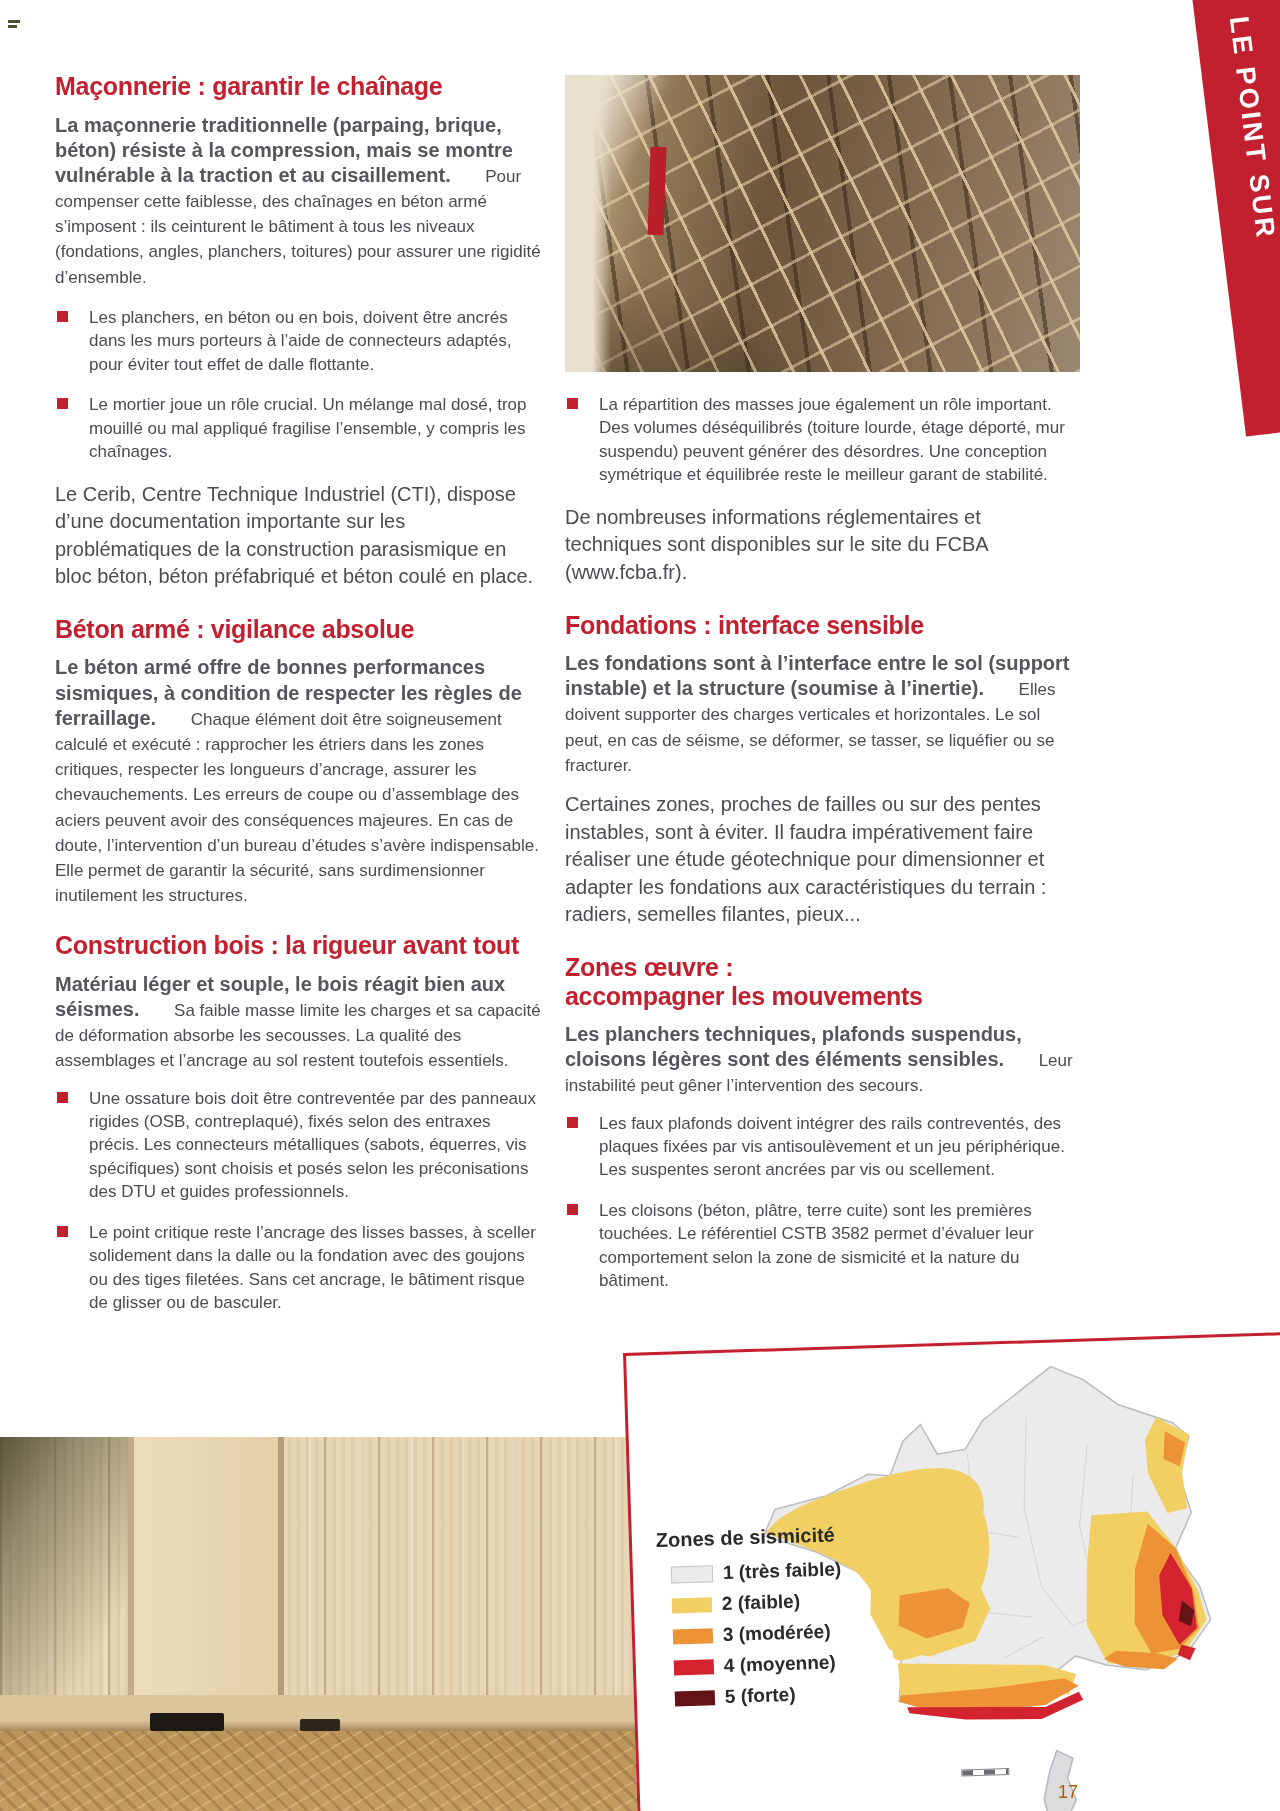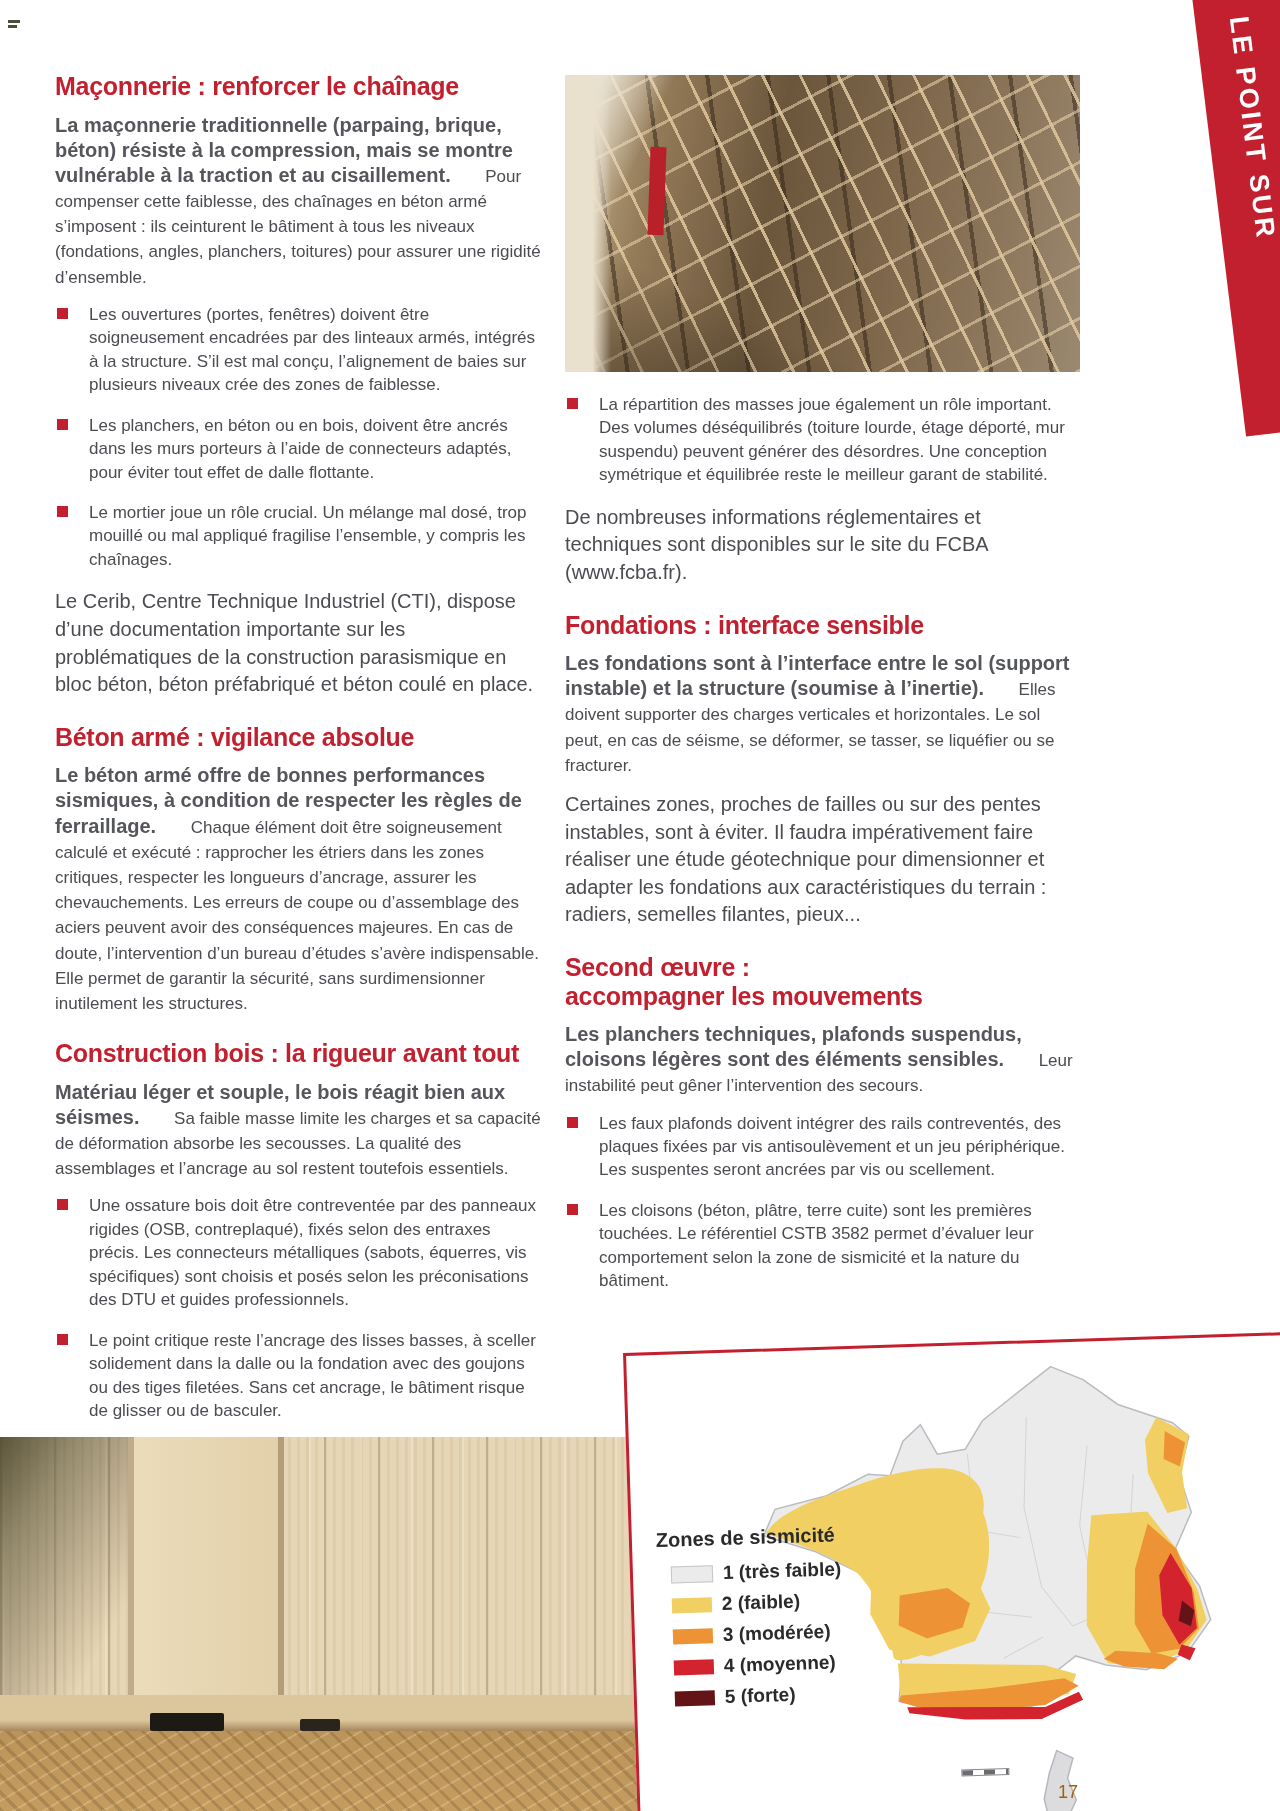--- a/index.html
+++ b/index.html
@@ -124,24 +124,24 @@
 <div class="corner-mark">
   <span class="bar"></span>
     <span class="bar"></span>
 </div>
 
 <div class="banner">
   <span class="banner-text">LE POINT SUR</span>
 </div>
 
 <div class="col col-left">
-  <h2 class="section">Maçonnerie : renforcer le chaînage</h2>
+  <h2 class="section">Maçonnerie : garantir le chaînage</h2>
   <p class="lead"><b>La maçonnerie traditionnelle (parpaing, brique, béton) résiste à la compression, mais se montre vulnérable à la traction et au cisaillement.</b> <span class="rest">Pour compenser cette faiblesse, des chaînages en béton armé s’imposent : ils ceinturent le bâtiment à tous les niveaux (fondations, angles, planchers, toitures) pour assurer une rigidité d’ensemble.</span></p>
   <ul class="bullets">
-    <li><span class="sq"></span><span>Les ouvertures (portes, fenêtres) doivent être soigneusement encadrées par des linteaux armés, intégrés à la structure. S’il est mal conçu, l’alignement de baies sur plusieurs niveaux crée des zones de faiblesse.</span></li>
+    <li><span class="sq"></span></li>
     <li><span class="sq"></span></li>
     <li><span class="sq"></span><span>Les planchers, en béton ou en bois, doivent être ancrés dans les murs porteurs à l’aide de connecteurs adaptés, pour éviter tout effet de dalle flottante.</span></li>
     <li><span class="sq"></span><span>Le mortier joue un rôle crucial. Un mélange mal dosé, trop mouillé ou mal appliqué fragilise l’ensemble, y compris les chaînages.</span></li>
   </ul>
   <p class="body-p">Le Cerib, Centre Technique Industriel (CTI), dispose d’une documentation importante sur les problématiques de la construction parasismique en bloc béton, béton préfabriqué et béton coulé en place.</p>
 
   <h2 class="section">Béton armé : vigilance absolue</h2>
   <p class="lead"><b>Le béton armé offre de bonnes performances sismiques, à condition de respecter les règles de ferraillage.</b> <span class="rest">Chaque élément doit être soigneusement calculé et exécuté : rapprocher les étriers dans les zones critiques, respecter les longueurs d’ancrage, assurer les chevauchements. Les erreurs de coupe ou d’assemblage des aciers peuvent avoir des conséquences majeures. En cas de doute, l’intervention d’un bureau d’études s’avère indispensable. Elle permet de garantir la sécurité, sans surdimensionner inutilement les structures.</span></p>
 
   <h2 class="section">Construction bois : la rigueur avant tout</h2>
@@ -159,21 +159,21 @@
   </div>
   <ul class="bullets">
     <li><span class="sq"></span><span>La répartition des masses joue également un rôle important. Des volumes déséquilibrés (toiture lourde, étage déporté, mur suspendu) peuvent générer des désordres. Une conception symétrique et équilibrée reste le meilleur garant de stabilité.</span></li>
   </ul>
   <p class="body-p">De nombreuses informations réglementaires et techniques sont disponibles sur le site du FCBA (www.fcba.fr).</p>
 
   <h2 class="section">Fondations : interface sensible</h2>
   <p class="lead"><b>Les fondations sont à l’interface entre le sol (support instable) et la structure (soumise à l’inertie).</b> <span class="rest">Elles doivent supporter des charges verticales et horizontales. Le sol peut, en cas de séisme, se déformer, se tasser, se liquéfier ou se fracturer.</span></p>
   <p class="body-p">Certaines zones, proches de failles ou sur des pentes instables, sont à éviter. Il faudra impérativement faire réaliser une étude géotechnique pour dimensionner et adapter les fondations aux caractéristiques du terrain : radiers, semelles filantes, pieux...</p>
 
-  <h2 class="section"><span>Second œuvre :</span><br><span>accompagner les mouvements</span></h2>
+  <h2 class="section"><span>Zones œuvre :</span><br><span>accompagner les mouvements</span></h2>
   <p class="lead"><b>Les planchers techniques, plafonds suspendus, cloisons légères sont des éléments sensibles.</b> <span class="rest">Leur instabilité peut gêner l’intervention des secours.</span></p>
   <ul class="bullets">
     <li><span class="sq"></span><span>Les faux plafonds doivent intégrer des rails contreventés, des plaques fixées par vis antisoulèvement et un jeu périphérique. Les suspentes seront ancrées par vis ou scellement.</span></li>
     <li><span class="sq"></span><span>Les cloisons (béton, plâtre, terre cuite) sont les premières touchées. Le référentiel CSTB 3582 permet d’évaluer leur comportement selon la zone de sismicité et la nature du bâtiment.</span></li>
   </ul>
 </div>
 
 <div class="photo-wood">
   <div class="wood-post"></div>
   <div class="wood-plate"></div>

